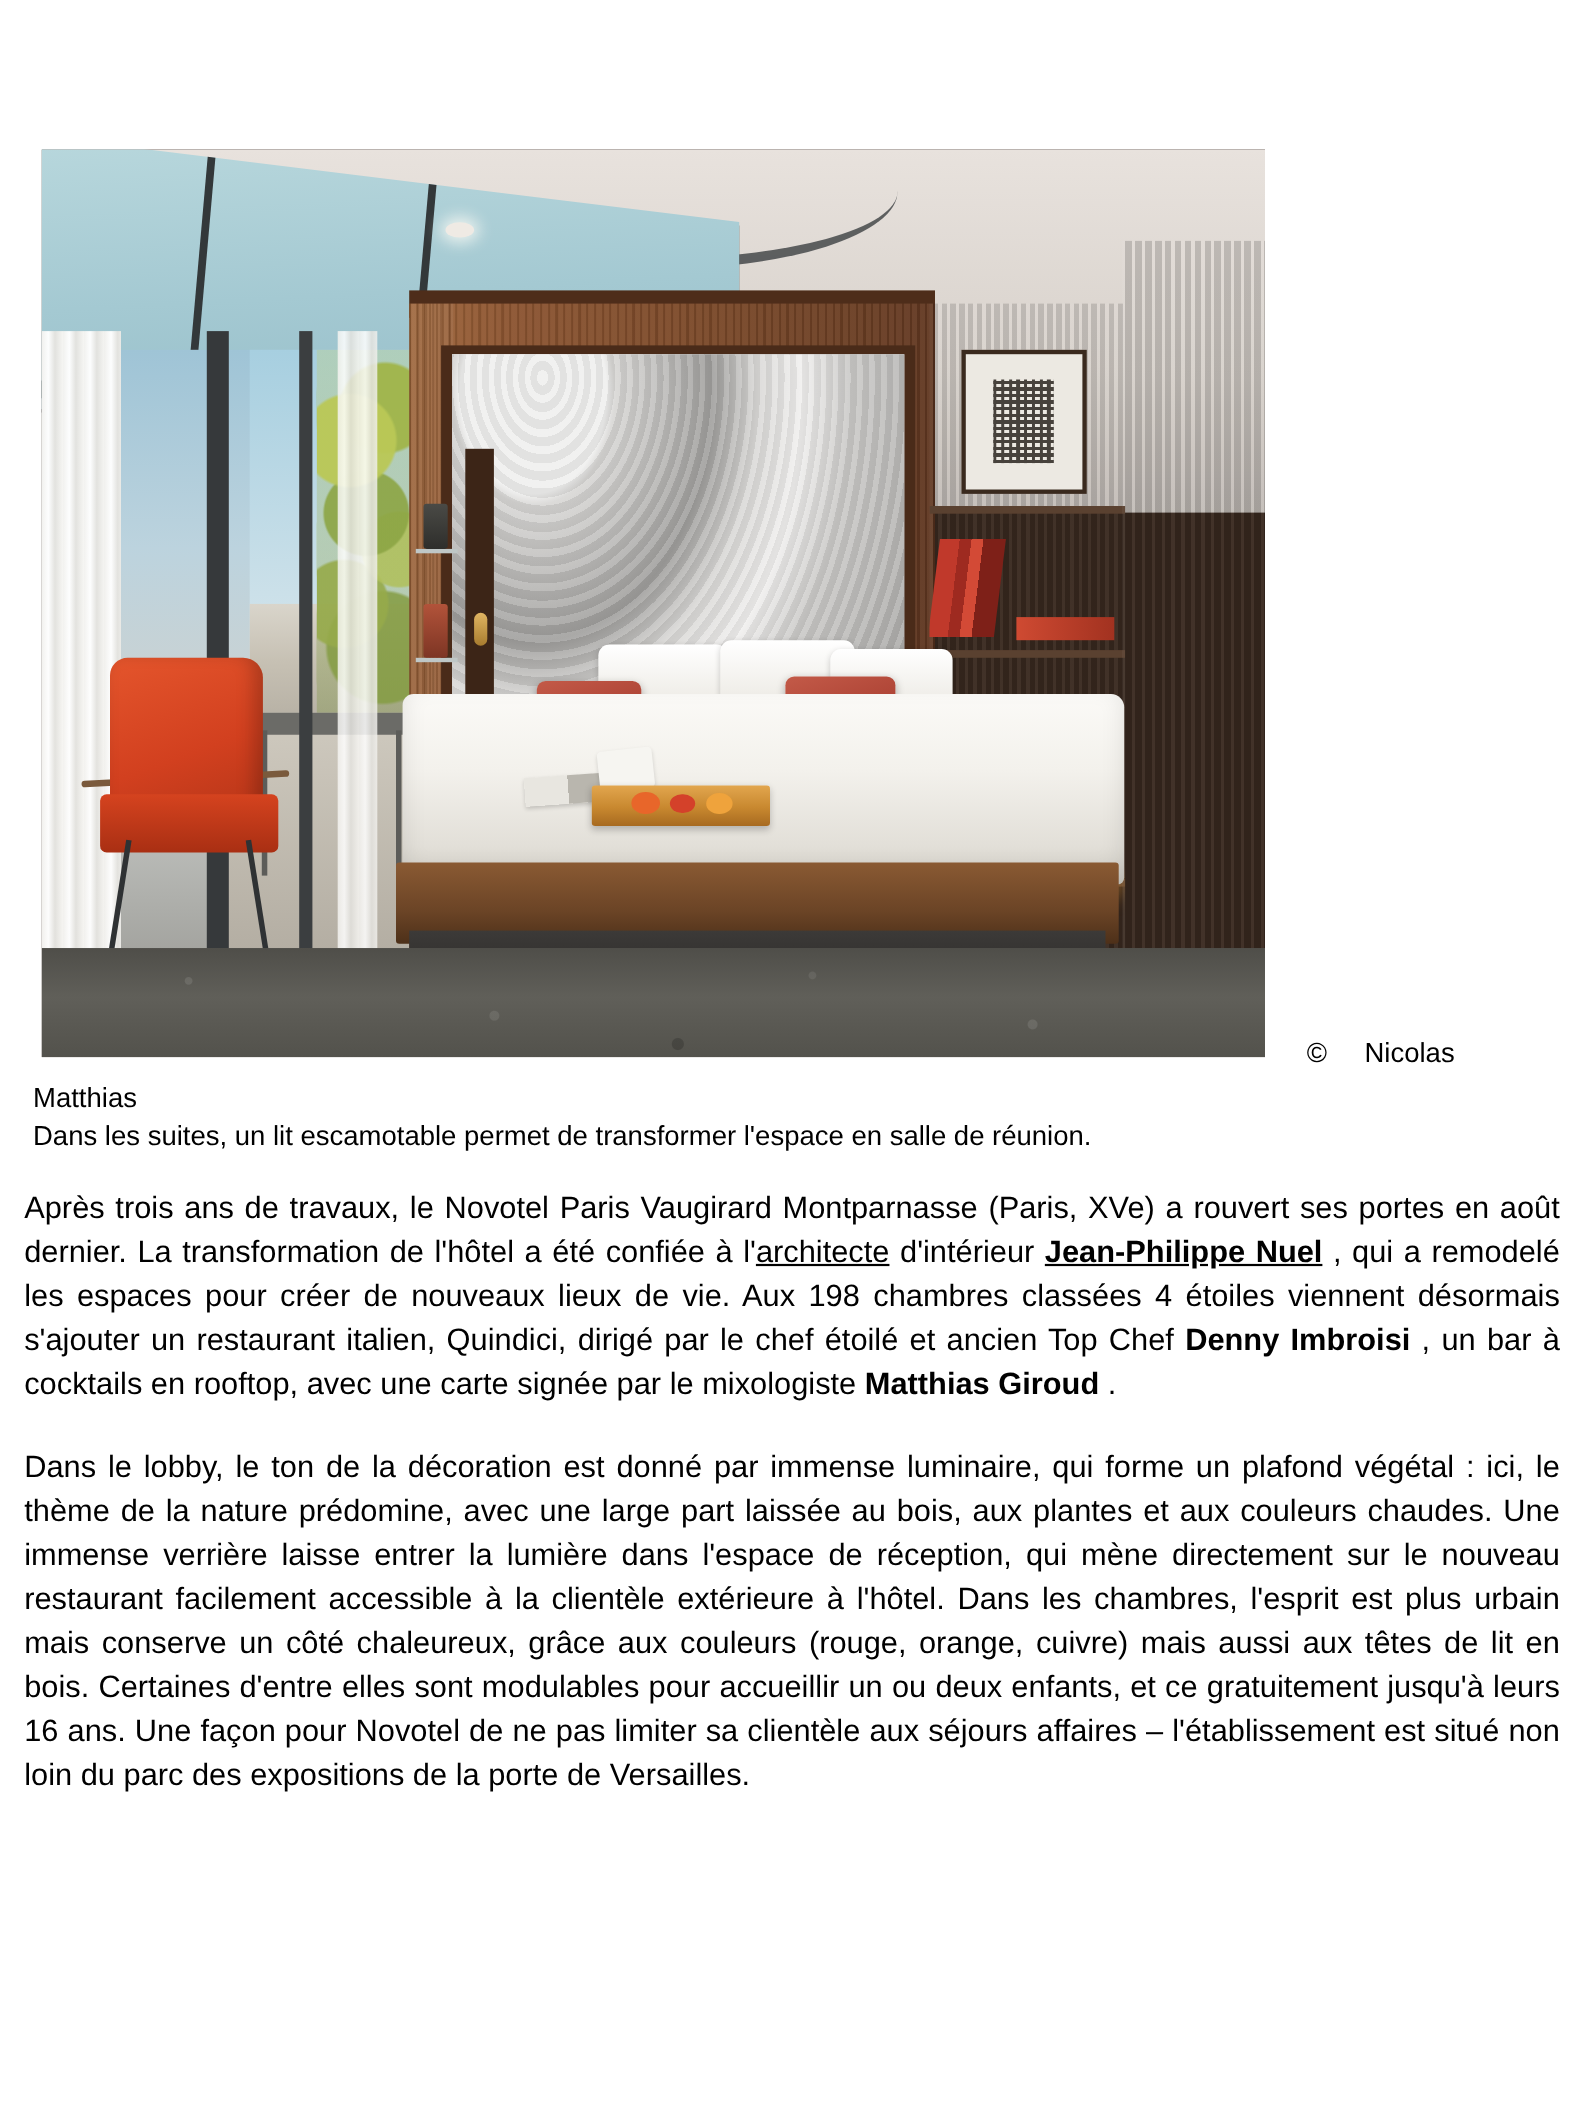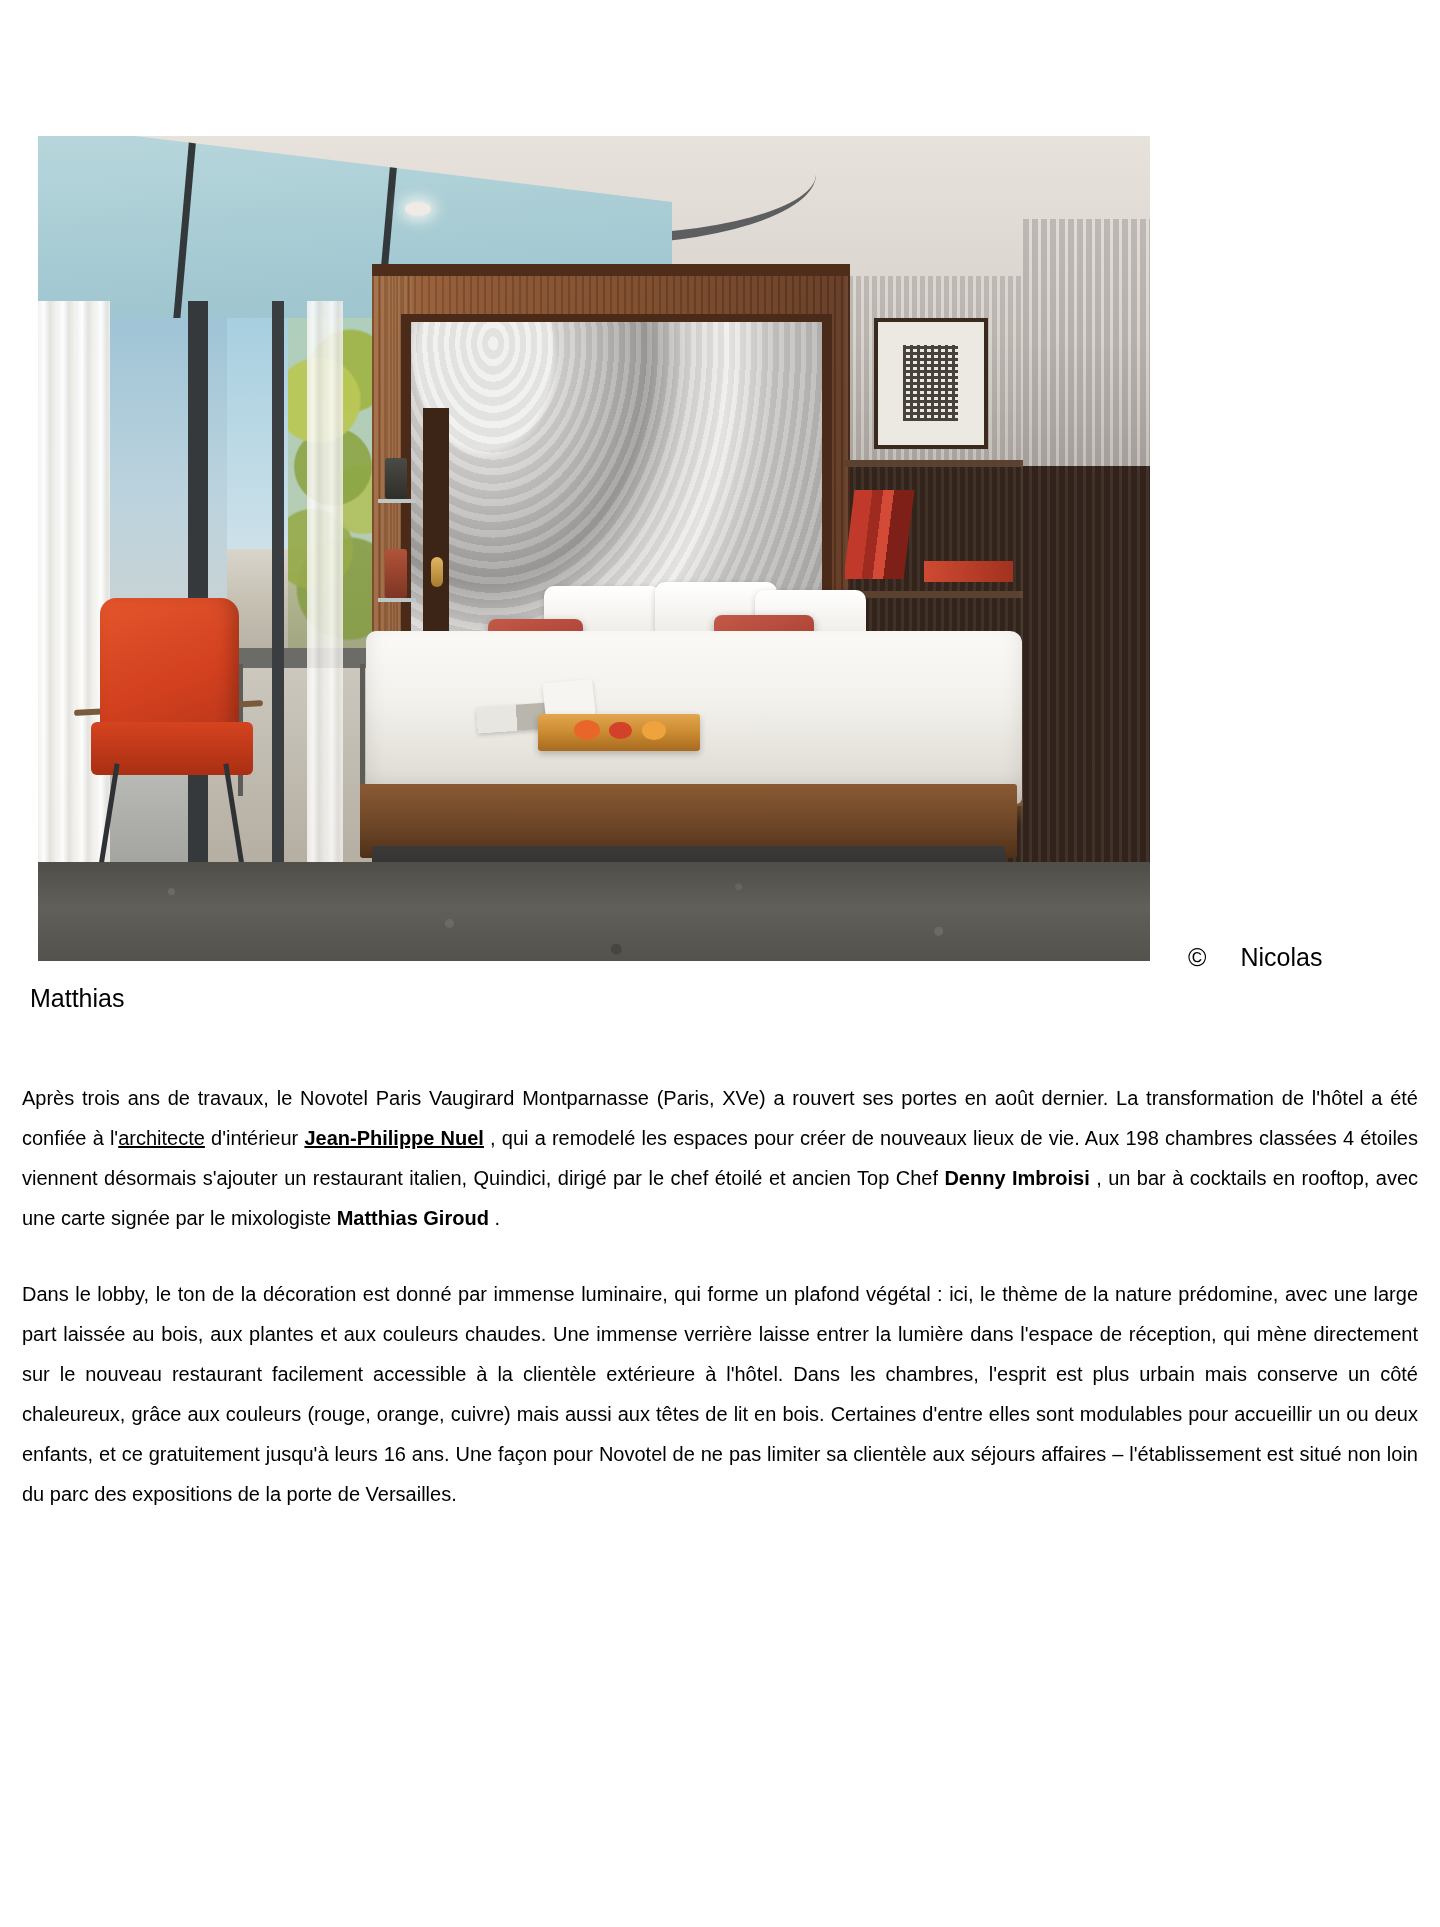--- a/index.html
+++ b/index.html
@@ -545,21 +545,21 @@
     line-height: 34px;
     color: #000;
   }
 
   
   .body-text {
     position: absolute;
     left: 22px;
     top: 1078px;
     width: 1396px;
-    font-size: 20px;
+    font-size: 28px;
     line-height: 40px;
     text-align: justify;
     color: #000;
   }
   .body-text p { margin: 0 0 36px 0; }
   .body-text p:last-child { margin-bottom: 0; }
   .lnk {
     text-decoration: underline;
     color: #000;
   }
@@ -650,20 +650,21 @@
 
       <div class="floor"></div>
     </div>
   </div>
 
   <div class="credit-row">
     <div class="credit"><span class="copy-sym">©</span><span>Nicolas</span></div>
   </div>
   <div class="credit-cont">Matthias</div>
 
+  <div class="caption">Dans les suites, un lit escamotable permet de transformer l'espace en salle de réunion.</div>
 
   <div class="body-text">
     <p><span>Après trois ans de travaux, le Novotel Paris Vaugirard Montparnasse (Paris, XVe) a rouvert ses portes en août dernier. La transformation de l'hôtel a été confiée à l'</span><a class="lnk" href="#">architecte</a><span> d'intérieur </span><a class="lnk-b" href="#">Jean-Philippe Nuel</a><span> , qui a remodelé les espaces pour créer de nouveaux lieux de vie. Aux 198 chambres classées 4 étoiles viennent désormais s'ajouter un restaurant italien, Quindici, dirigé par le chef étoilé et ancien Top Chef </span><span class="strong">Denny Imbroisi</span><span> , un bar à cocktails en rooftop, avec une carte signée par le mixologiste </span><span class="strong">Matthias Giroud</span><span> .</span></p>
 
     <p>Dans le lobby, le ton de la décoration est donné par immense luminaire, qui forme un plafond végétal : ici, le thème de la nature prédomine, avec une large part laissée au bois, aux plantes et aux couleurs chaudes. Une immense verrière laisse entrer la lumière dans l'espace de réception, qui mène directement sur le nouveau restaurant facilement accessible à la clientèle extérieure à l'hôtel. Dans les chambres, l'esprit est plus urbain mais conserve un côté chaleureux, grâce aux couleurs (rouge, orange, cuivre) mais aussi aux têtes de lit en bois. Certaines d'entre elles sont modulables pour accueillir un ou deux enfants, et ce gratuitement jusqu'à leurs 16 ans. Une façon pour Novotel de ne pas limiter sa clientèle aux séjours affaires – l'établissement est situé non loin du parc des expositions de la porte de Versailles.</p>
   </div>
 
 </div>
 
 </body></html>

